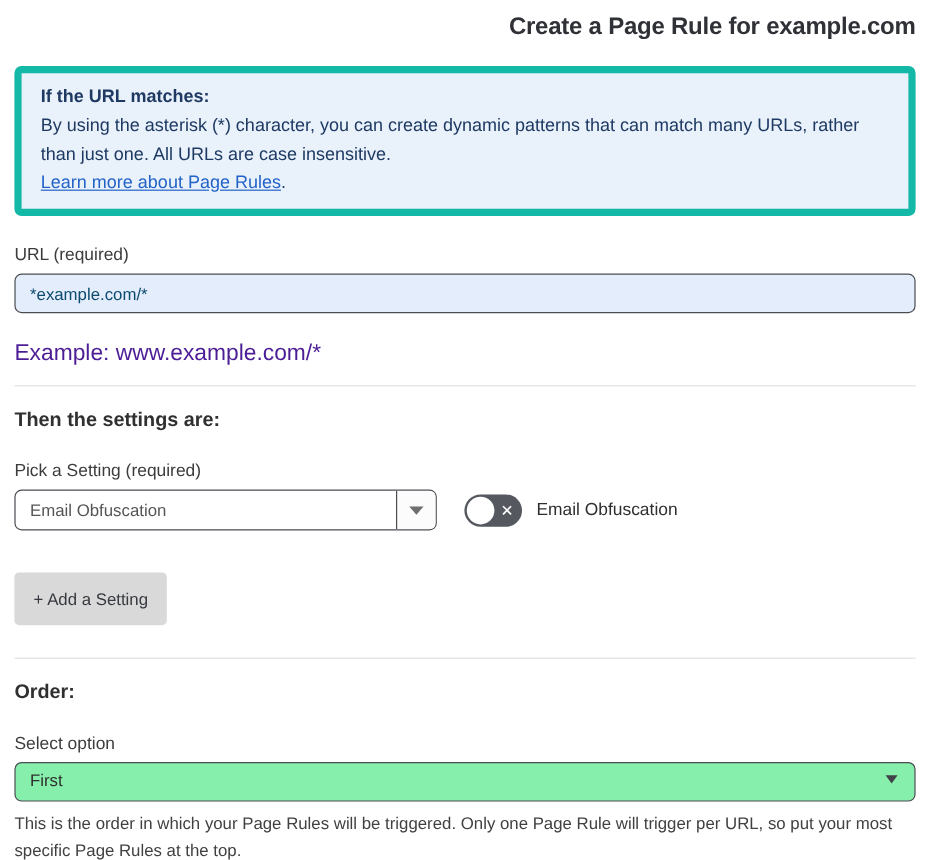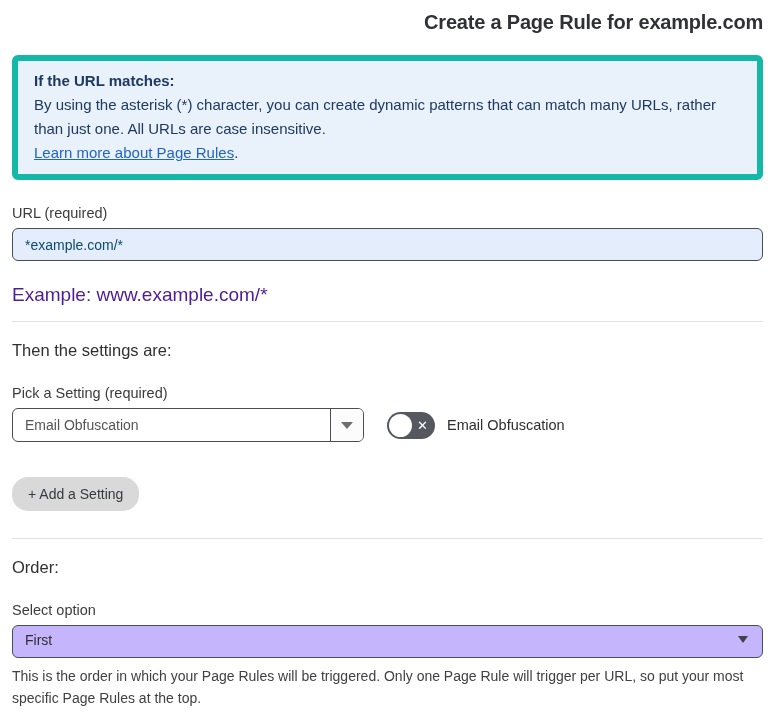--- a/index.html
+++ b/index.html
@@ -72,21 +72,21 @@
     border-top: 1px solid #e2e2e2;
     height: 0;
   }
   .divider-1 { margin-top: 15px; }
   .divider-2 { margin-top: 27px; }
   .divider-3 { margin-top: 17px; }
 
   h2.section-heading {
     margin-top: 19px;
     font-size: 16.5px;
-    font-weight: 400;
+    font-weight: 700;
     color: #303030;
   }
 
   .setting-row {
     margin-top: 7px;
     display: flex;
     align-items: center;
   }
 
   .dropdown {
@@ -157,42 +157,42 @@
   .toggle-label {
     margin-left: 12px;
     font-size: 14.5px;
     color: #2e2e2e;
   }
 
   .btn {
     display: inline-flex;
     align-items: center;
     justify-content: center;
-    height: 34px;
+    height: 44px;
     border: none;
-    border-radius: 16px;
+    border-radius: 4px;
     font-family: "Liberation Sans", sans-serif;
     font-size: 14px;
     cursor: pointer;
   }
   .btn-gray { background: #d9d9d9; color: #36393f; }
   .btn-blue { background: #1a6ef5; color: #ffffff; }
 
   .add-setting-btn {
     margin-top: 35px;
     padding: 0 16px;
   }
 
   .select-box {
     margin-top: 7px;
     width: 751px;
     height: 33px;
     border: 1px solid #4a4d52;
     border-radius: 6px;
-    background: #c4b5fd;
+    background: #86efac;
     display: flex;
     align-items: center;
     justify-content: space-between;
     padding: 0 14px 4px 12px;
     font-size: 14px;
     color: #2e2e2e;
     cursor: pointer;
   }
   .select-box .tri-down {
     border-left-width: 5.5px;

